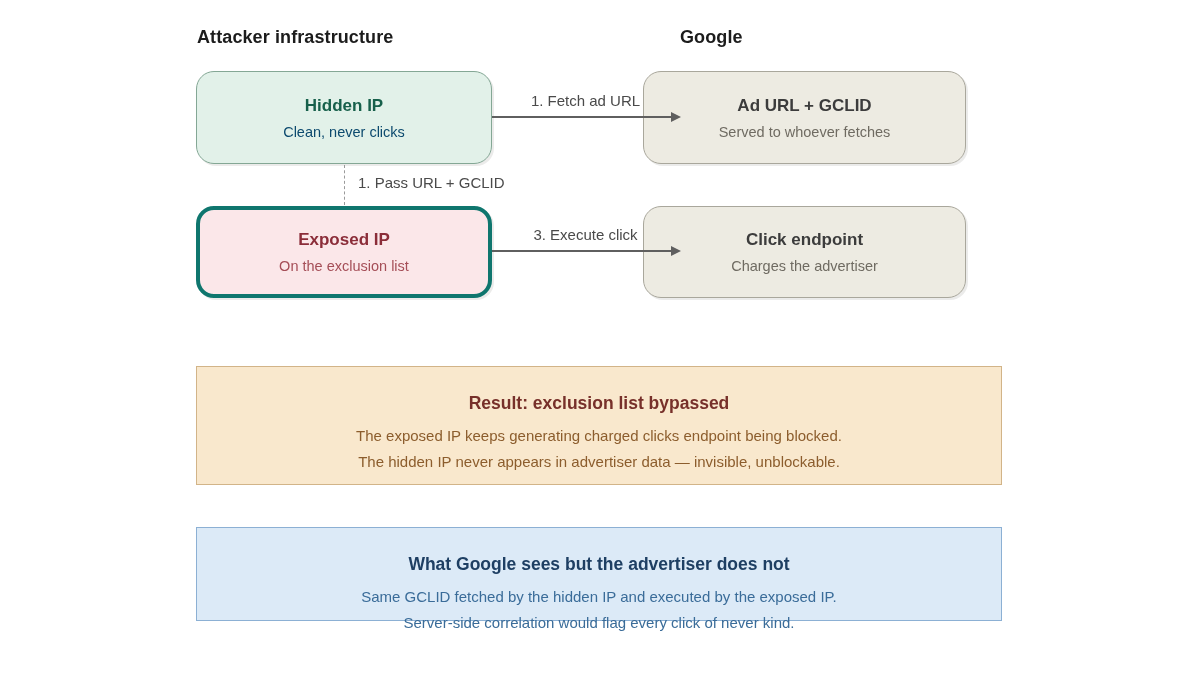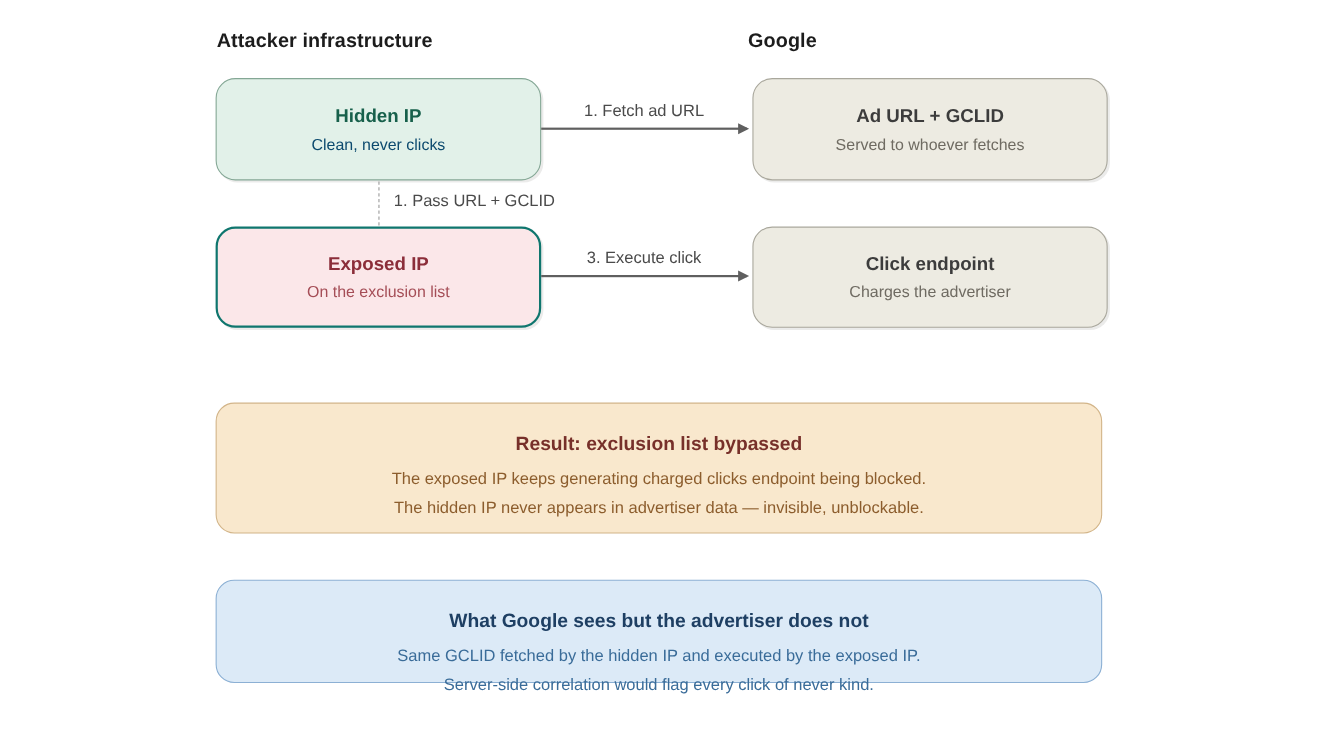--- a/index.html
+++ b/index.html
@@ -38,27 +38,27 @@
 
   #node-hidden {
     left: 196px; top: 71px; width: 296px; height: 93px;
     background: #e2f1e9; border: 1px solid #84a795;
   }
   #node-hidden .node-title { color: #17604b; }
   #node-hidden .node-sub   { color: #0c4a6e; }
 
   #node-exposed {
     left: 196px; top: 206px; width: 296px; height: 92px;
-    background: #fbe7e9; border: 2px solid #0f766e;
+    background: #fbe7e9; border: 4px solid #0f766e;
   }
   #node-exposed .node-title { color: #8b2d39; }
   #node-exposed .node-sub   { color: #a54e57; }
 
   #node-adurl, #node-click {
-    left: 684px; width: 323px; height: 93px;
+    left: 643px; width: 323px; height: 93px;
     background: #edebe2; border: 1px solid #a9a79c;
   }
   #node-adurl { top: 71px; }
   #node-click { top: 206px; height: 92px; }
   #node-adurl .node-title, #node-click .node-title { color: #3c3c3c; }
   #node-adurl .node-sub,   #node-click .node-sub   { color: #6f6b62; }
 
   .edge { position: absolute; left: 492px; width: 187px; }
   #edge-1 { top: 92px; }
   #edge-3 { top: 226px; }
@@ -95,21 +95,21 @@
     font-size: 15px;
     color: #4a4a4a;
     white-space: nowrap;
   }
 
   .bigbox {
     position: absolute;
     left: 196px;
     width: 806px;
     box-sizing: border-box;
-    border-radius: 17px;
+    border-radius: 0;
     text-align: center;
     padding-top: 26px;
   }
   .big-title { font-size: 17.5px; font-weight: 700; margin-bottom: 9px; }
   .big-line  { font-size: 15px; line-height: 26px; }
 
   #result-box {
     top: 366px; height: 119px;
     background: #f9e8cd; border: 1px solid #d2b488;
   }

